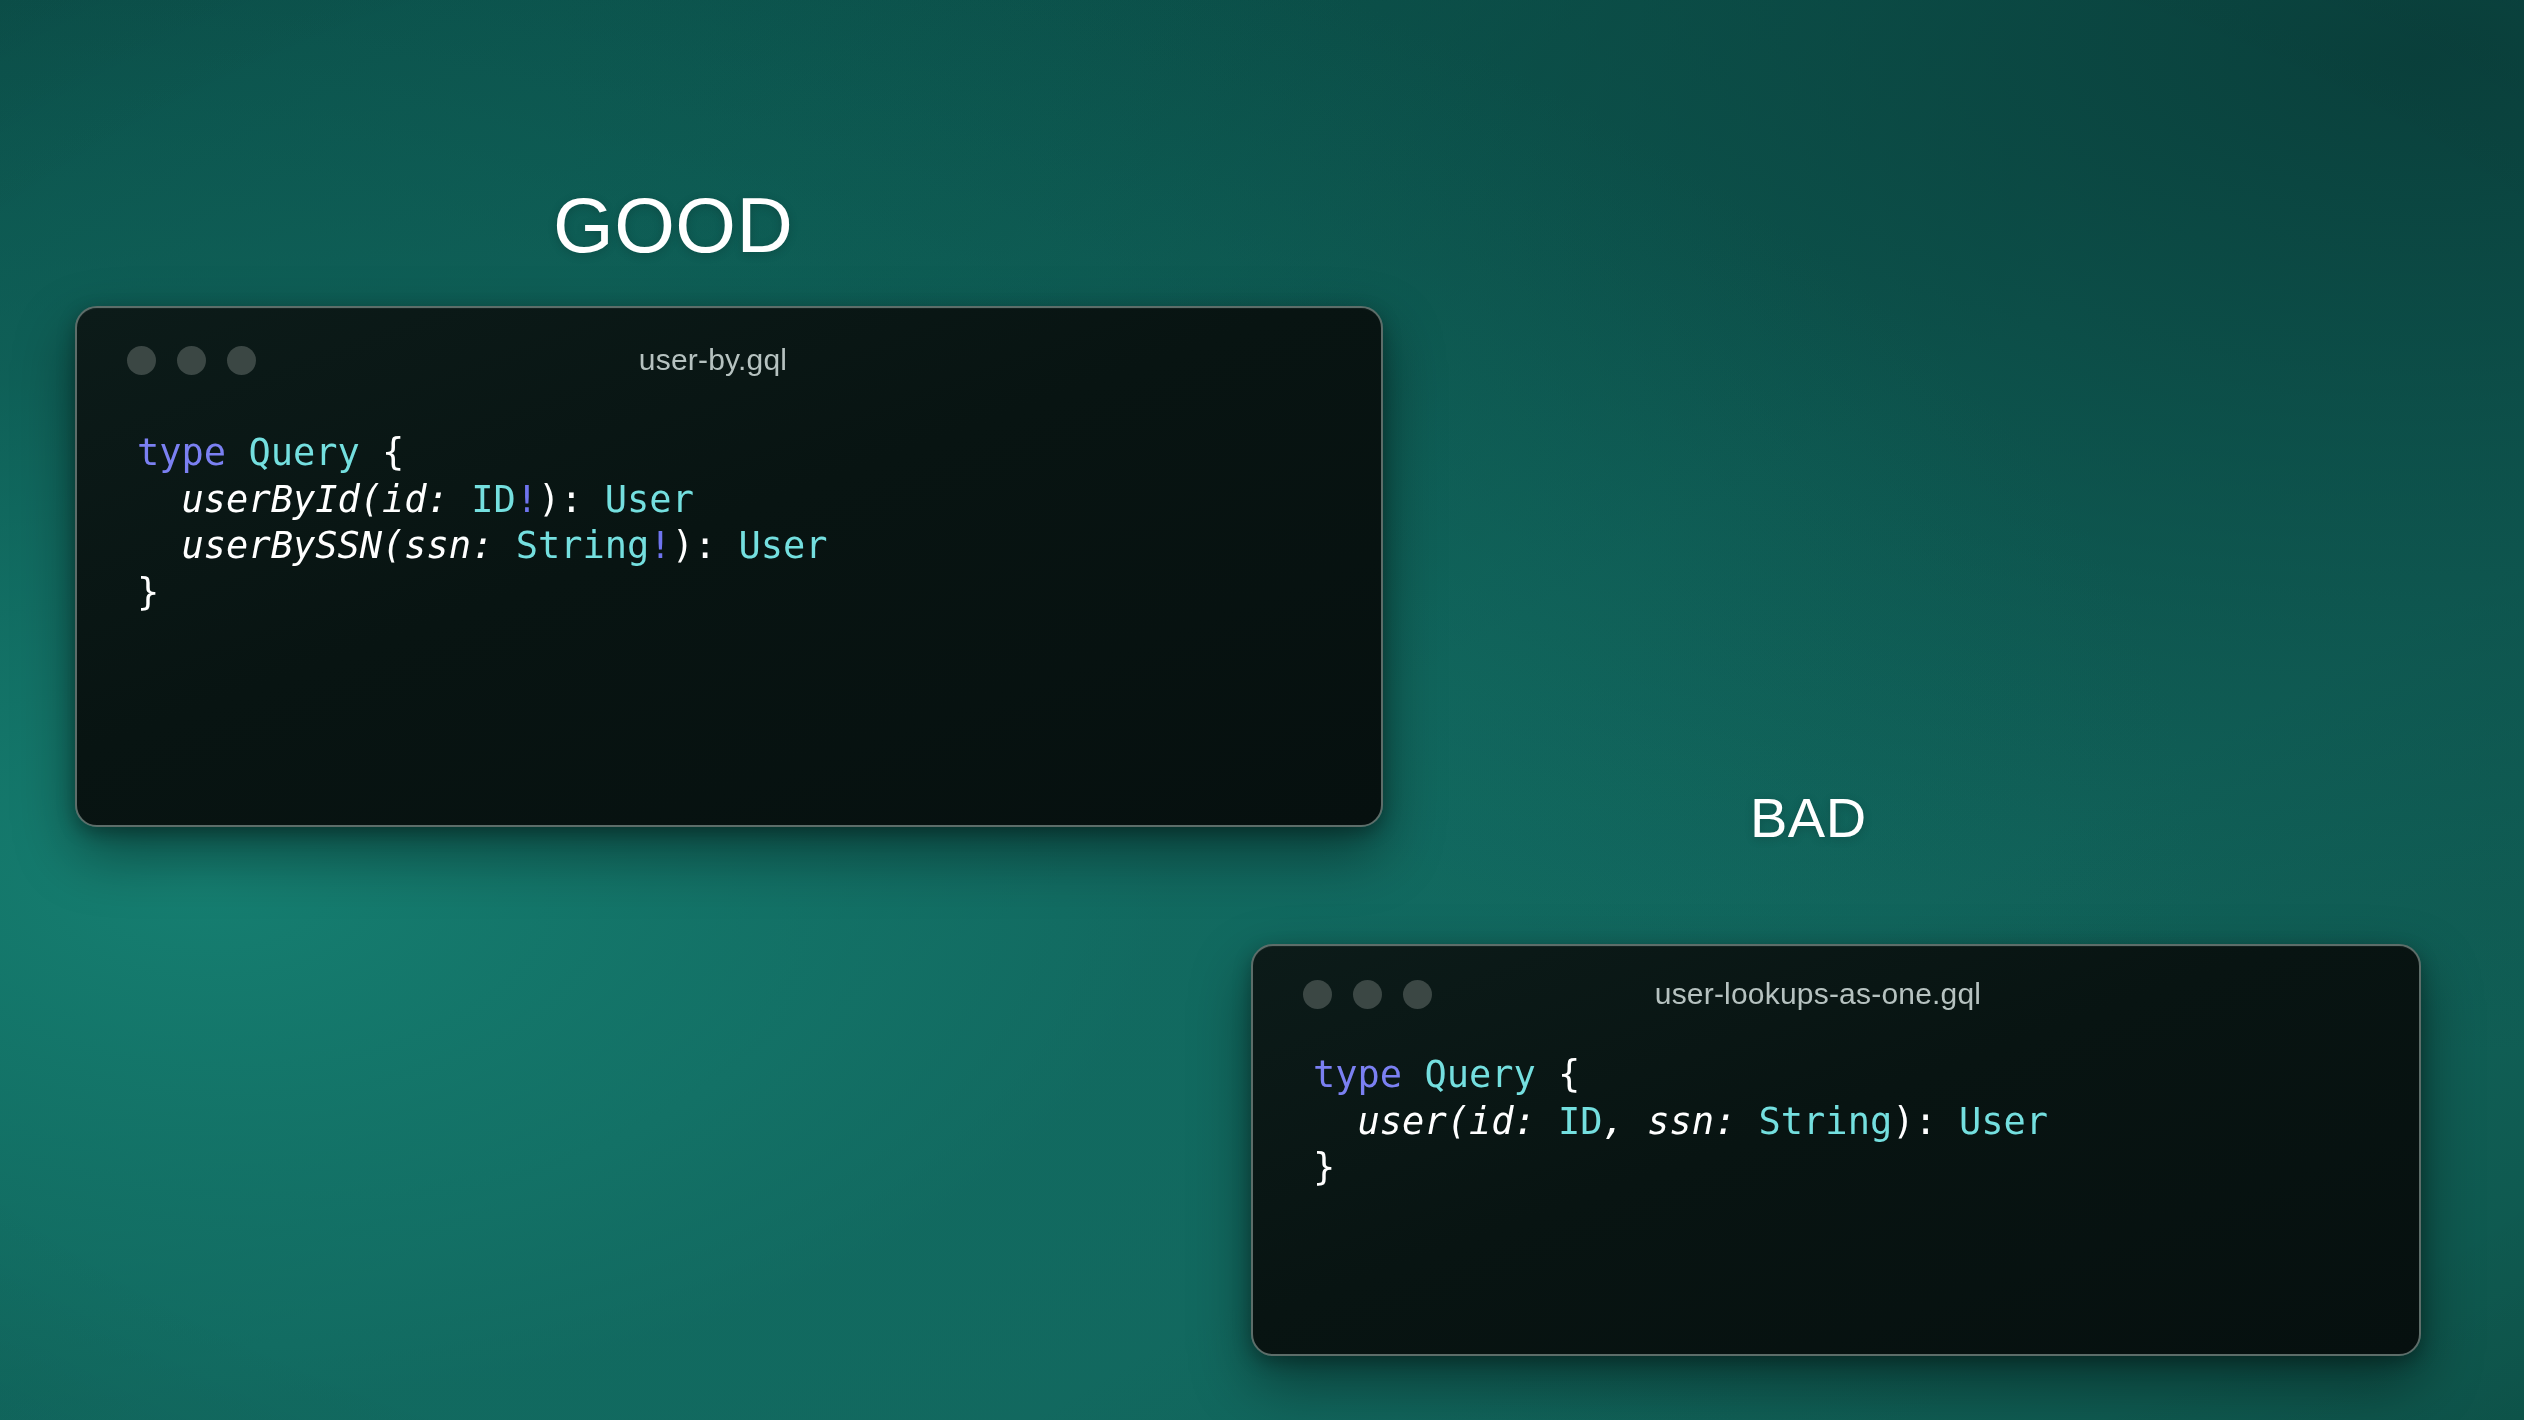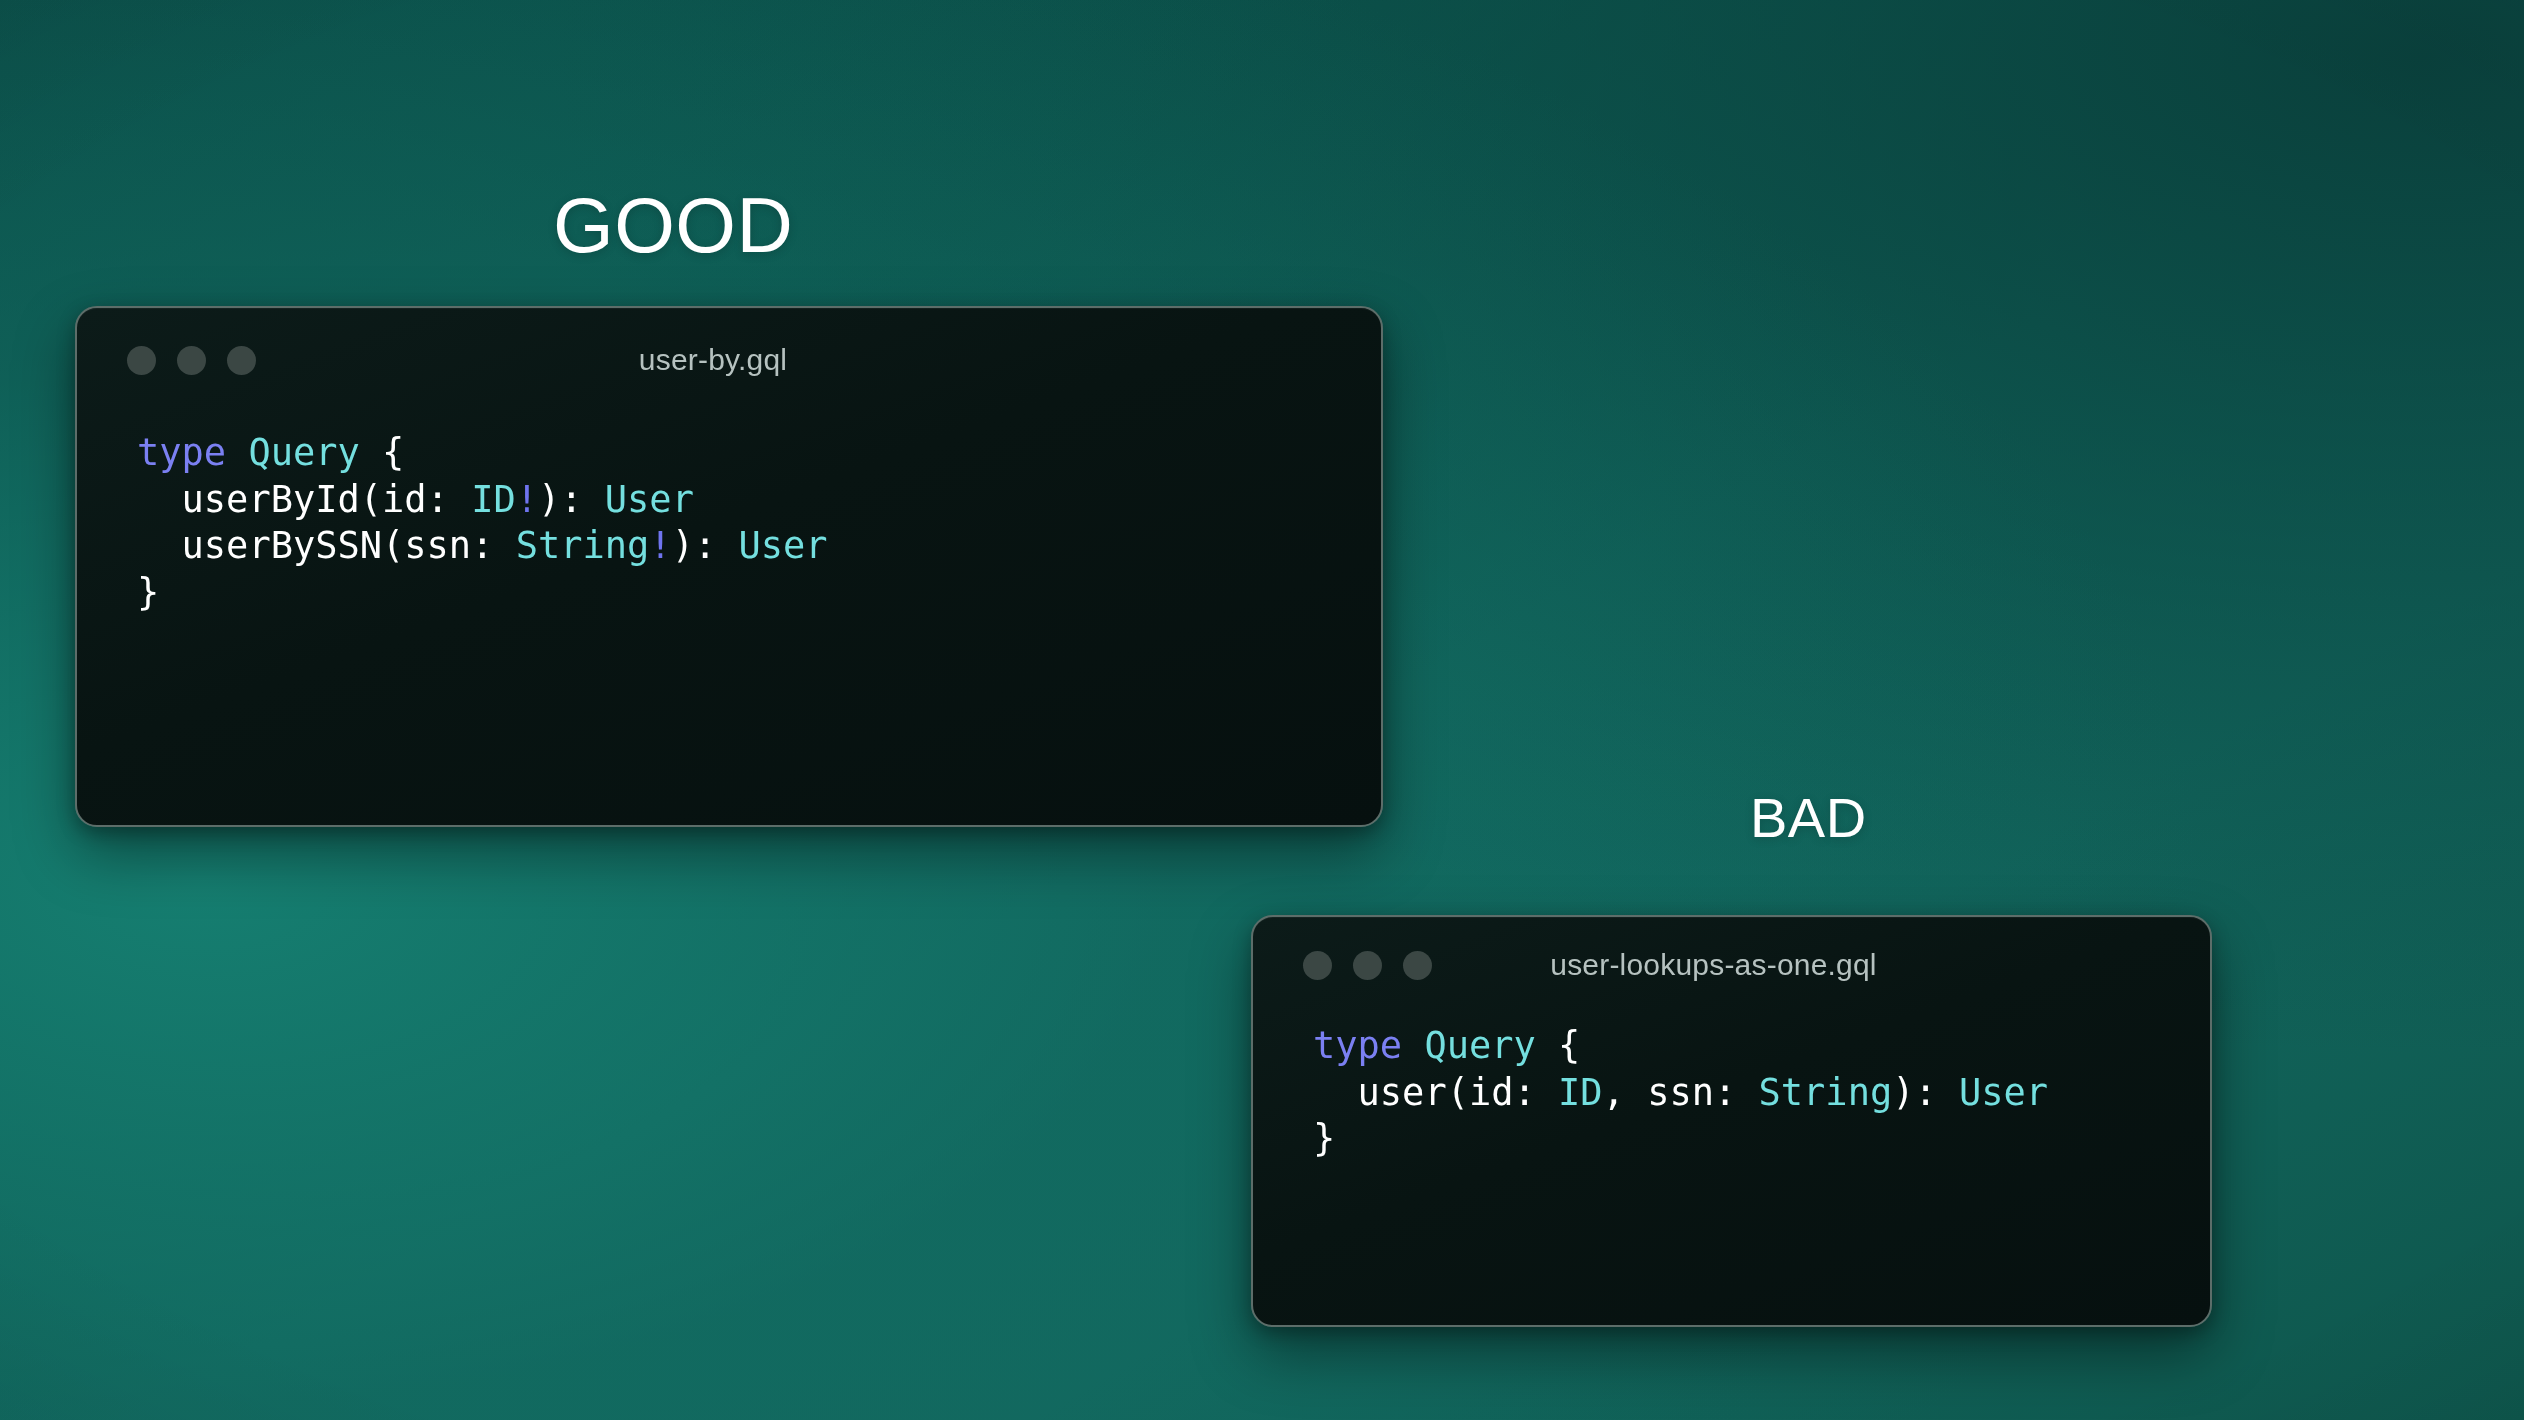--- a/index.html
+++ b/index.html
@@ -102,35 +102,35 @@
     color: #ffffff;
   }
   .code-line {
     padding-left: 60px;
     min-height: 1.26em;
   }
 
   
   .tok-kw    { color: #7b80f2; }
   .tok-type  { color: #74dfdf; }
-  .tok-name  { color: #ffffff; }
+  .tok-name  { color: #ffffff; font-style: italic; }
   .tok-punct { color: #ffffff; }
   .tok-bang  { color: #6f74ef; }
 
   
   #window-good {
     left: 75px;
     top: 306px;
     width: 1308px;
     height: 521px;
   }
   #window-bad {
     left: 1251px;
-    top: 915px;
-    width: 961px;
+    top: 944px;
+    width: 1170px;
     height: 412px;
   }
   #window-bad .window-titlebar { height: 96px; }
   #window-bad .code-body { padding-top: 10px; }
 </style>
 </head>
 <body>
 
 <div id="backdrop"></div>
 

